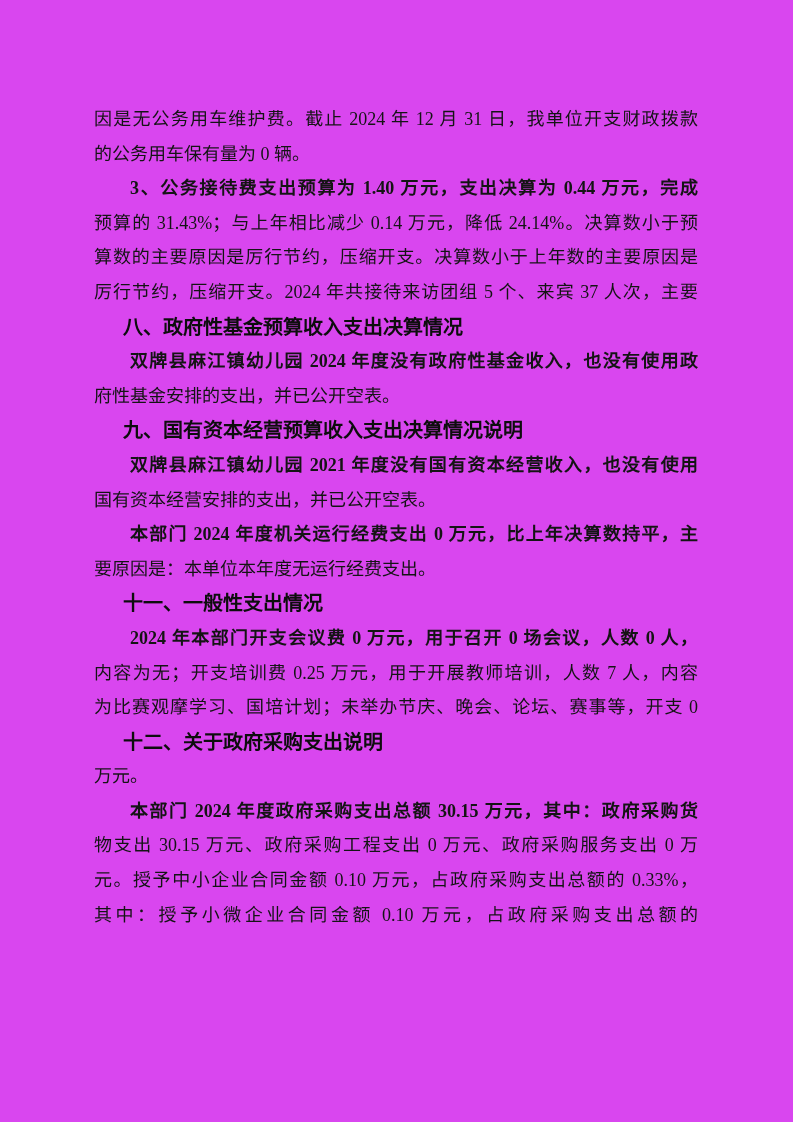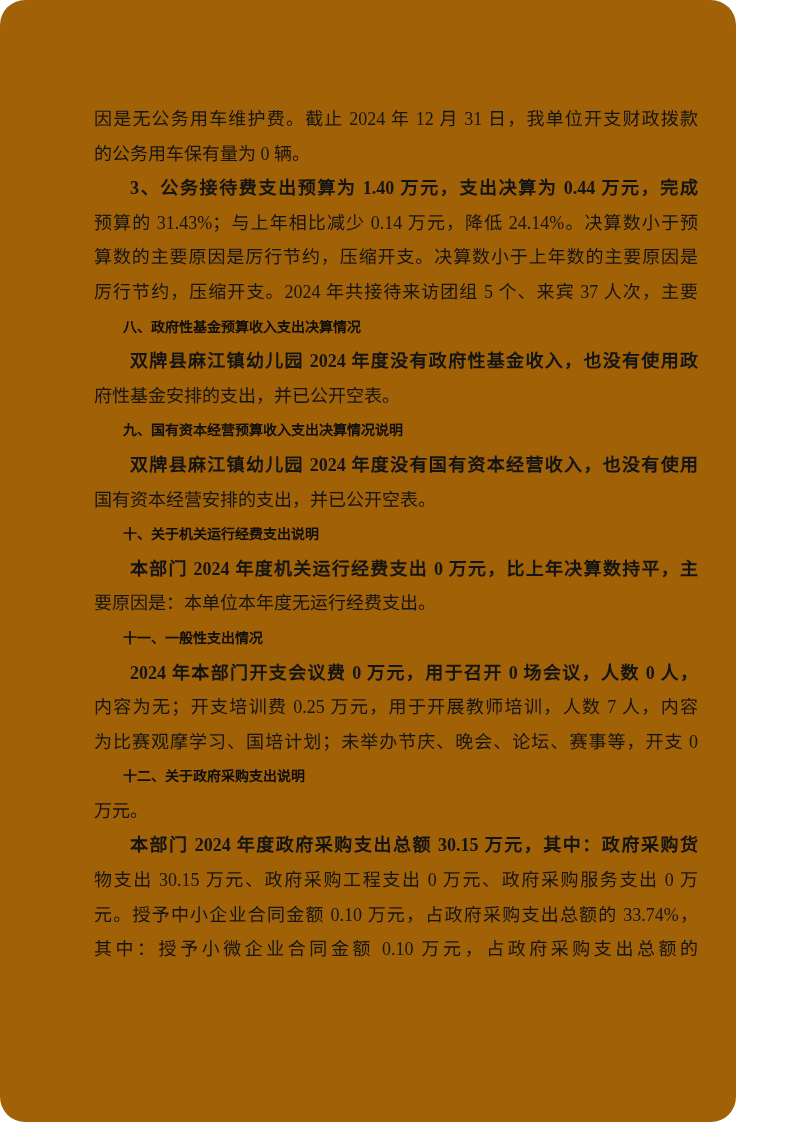--- a/index.html
+++ b/index.html
@@ -2,25 +2,24 @@
 <html lang="zh-CN"><head>
 <meta charset="utf-8">
 <style>
   html, body {
     margin: 0;
     padding: 0;
     background: #ffffff;
   }
   .page {
     position: relative;
-    width: 736px;
+    width: 793px;
     height: 1122px;
-    background: #a16207;
+    background: #d946ef;
     overflow: hidden;
-    border-radius: 25px;
   }
   .content {
     position: absolute;
     left: 94px;
     top: 102px;
     width: 604px;
   }
   .line {
     font-family: "Liberation Serif", "DejaVu Serif", serif;
     font-size: 18px;
@@ -36,21 +35,21 @@
     text-indent: 36px;
     font-weight: bold;
   }
   .line.end {
     text-align: center;
     text-align-last: left;
   }
   .line.heading {
     font-family: "Liberation Sans", "DejaVu Sans", sans-serif;
     font-weight: bold;
-    font-size: 14px;
+    font-size: 20px;
     color: #0d0d0d;
     text-align: left;
     text-align-last: left;
     text-indent: 29px;
   }
 </style>
 </head>
 <body>
 
 <div class="page">
@@ -58,29 +57,28 @@
     <div class="line">因是无公务用车维护费。截止 2024 年 12 月 31 日，我单位开支财政拨款</div>
     <div class="line end">的公务用车保有量为 0 辆。</div>
     <div class="line indent">3、公务接待费支出预算为 1.40 万元，支出决算为 0.44 万元，完成</div>
     <div class="line">预算的 31.43%；与上年相比减少 0.14 万元，降低 24.14%。决算数小于预</div>
     <div class="line">算数的主要原因是厉行节约，压缩开支。决算数小于上年数的主要原因是</div>
     <div class="line">厉行节约，压缩开支。2024 年共接待来访团组 5 个、来宾 37 人次，主要</div>
     <div class="line heading">八、政府性基金预算收入支出决算情况</div>
     <div class="line indent">双牌县麻江镇幼儿园 2024 年度没有政府性基金收入，也没有使用政</div>
     <div class="line end">府性基金安排的支出，并已公开空表。</div>
     <div class="line heading">九、国有资本经营预算收入支出决算情况说明</div>
-    <div class="line indent">双牌县麻江镇幼儿园 2024 年度没有国有资本经营收入，也没有使用</div>
+    <div class="line indent">双牌县麻江镇幼儿园 2021 年度没有国有资本经营收入，也没有使用</div>
     <div class="line end">国有资本经营安排的支出，并已公开空表。</div>
-    <div class="line heading">十、关于机关运行经费支出说明</div>
     <div class="line indent">本部门 2024 年度机关运行经费支出 0 万元，比上年决算数持平，主</div>
     <div class="line end">要原因是：本单位本年度无运行经费支出。</div>
     <div class="line heading">十一、一般性支出情况</div>
     <div class="line indent">2024 年本部门开支会议费 0 万元，用于召开 0 场会议，人数 0 人，</div>
     <div class="line">内容为无；开支培训费 0.25 万元，用于开展教师培训，人数 7 人，内容</div>
     <div class="line">为比赛观摩学习、国培计划；未举办节庆、晚会、论坛、赛事等，开支 0</div>
     <div class="line heading">十二、关于政府采购支出说明</div>
     <div class="line end">万元。</div>
     <div class="line indent">本部门 2024 年度政府采购支出总额 30.15 万元，其中：政府采购货</div>
     <div class="line">物支出 30.15 万元、政府采购工程支出 0 万元、政府采购服务支出 0 万</div>
-    <div class="line">元。授予中小企业合同金额 0.10 万元，占政府采购支出总额的 33.74%，</div>
+    <div class="line">元。授予中小企业合同金额 0.10 万元，占政府采购支出总额的 0.33%，</div>
     <div class="line">其中：授予小微企业合同金额 0.10 万元，占政府采购支出总额的</div>
   </div>
 </div>
 
 </body></html>

